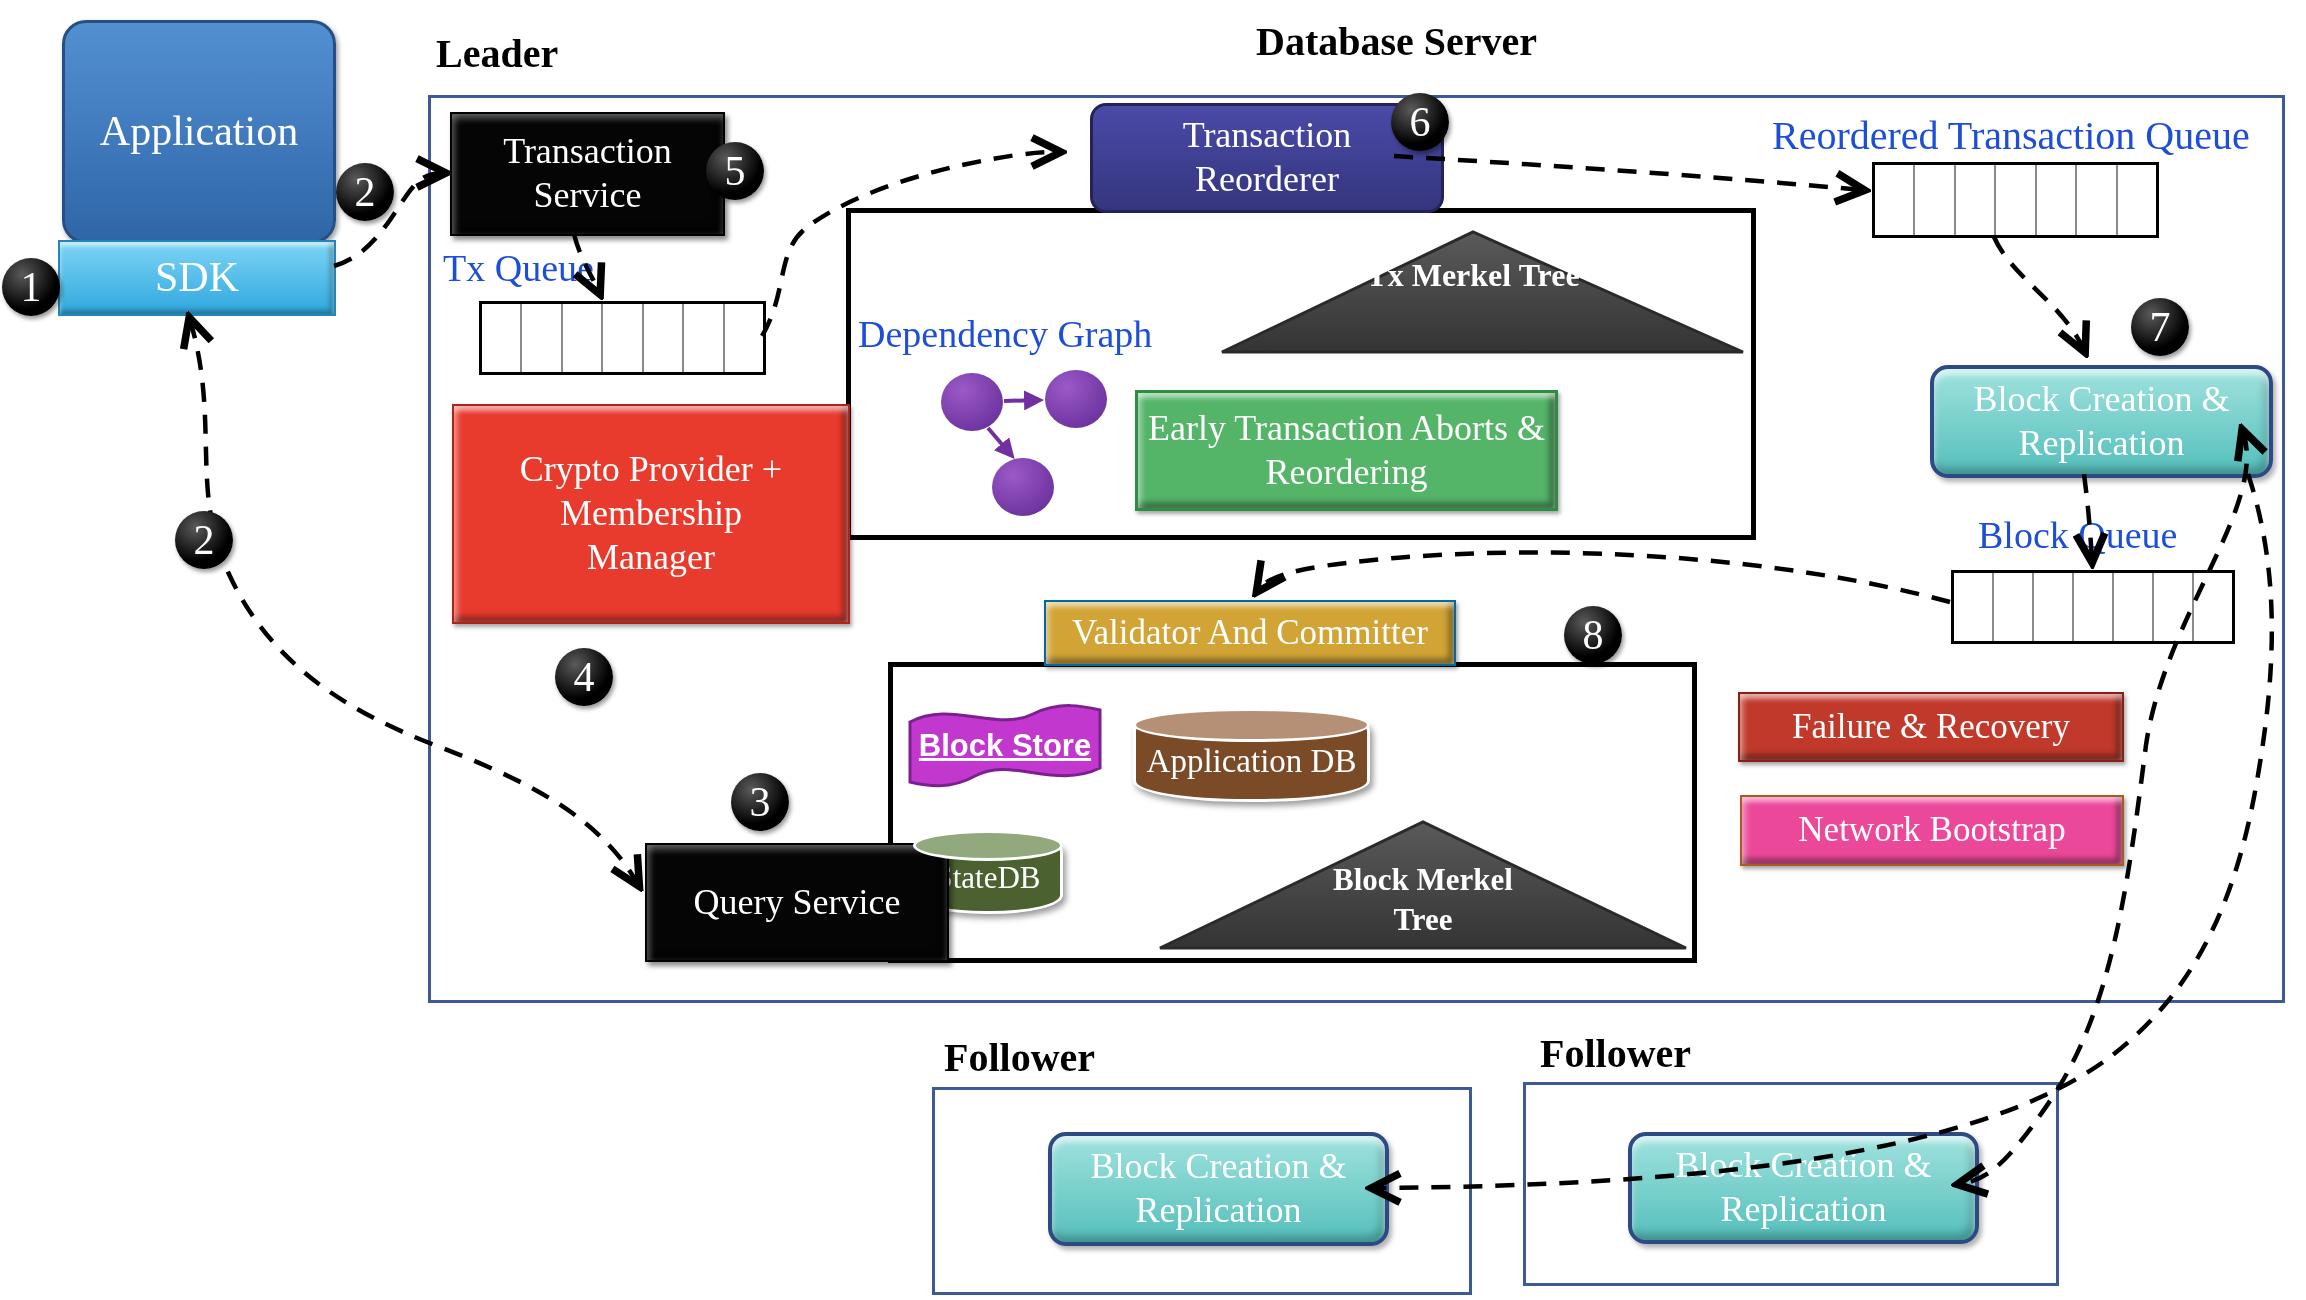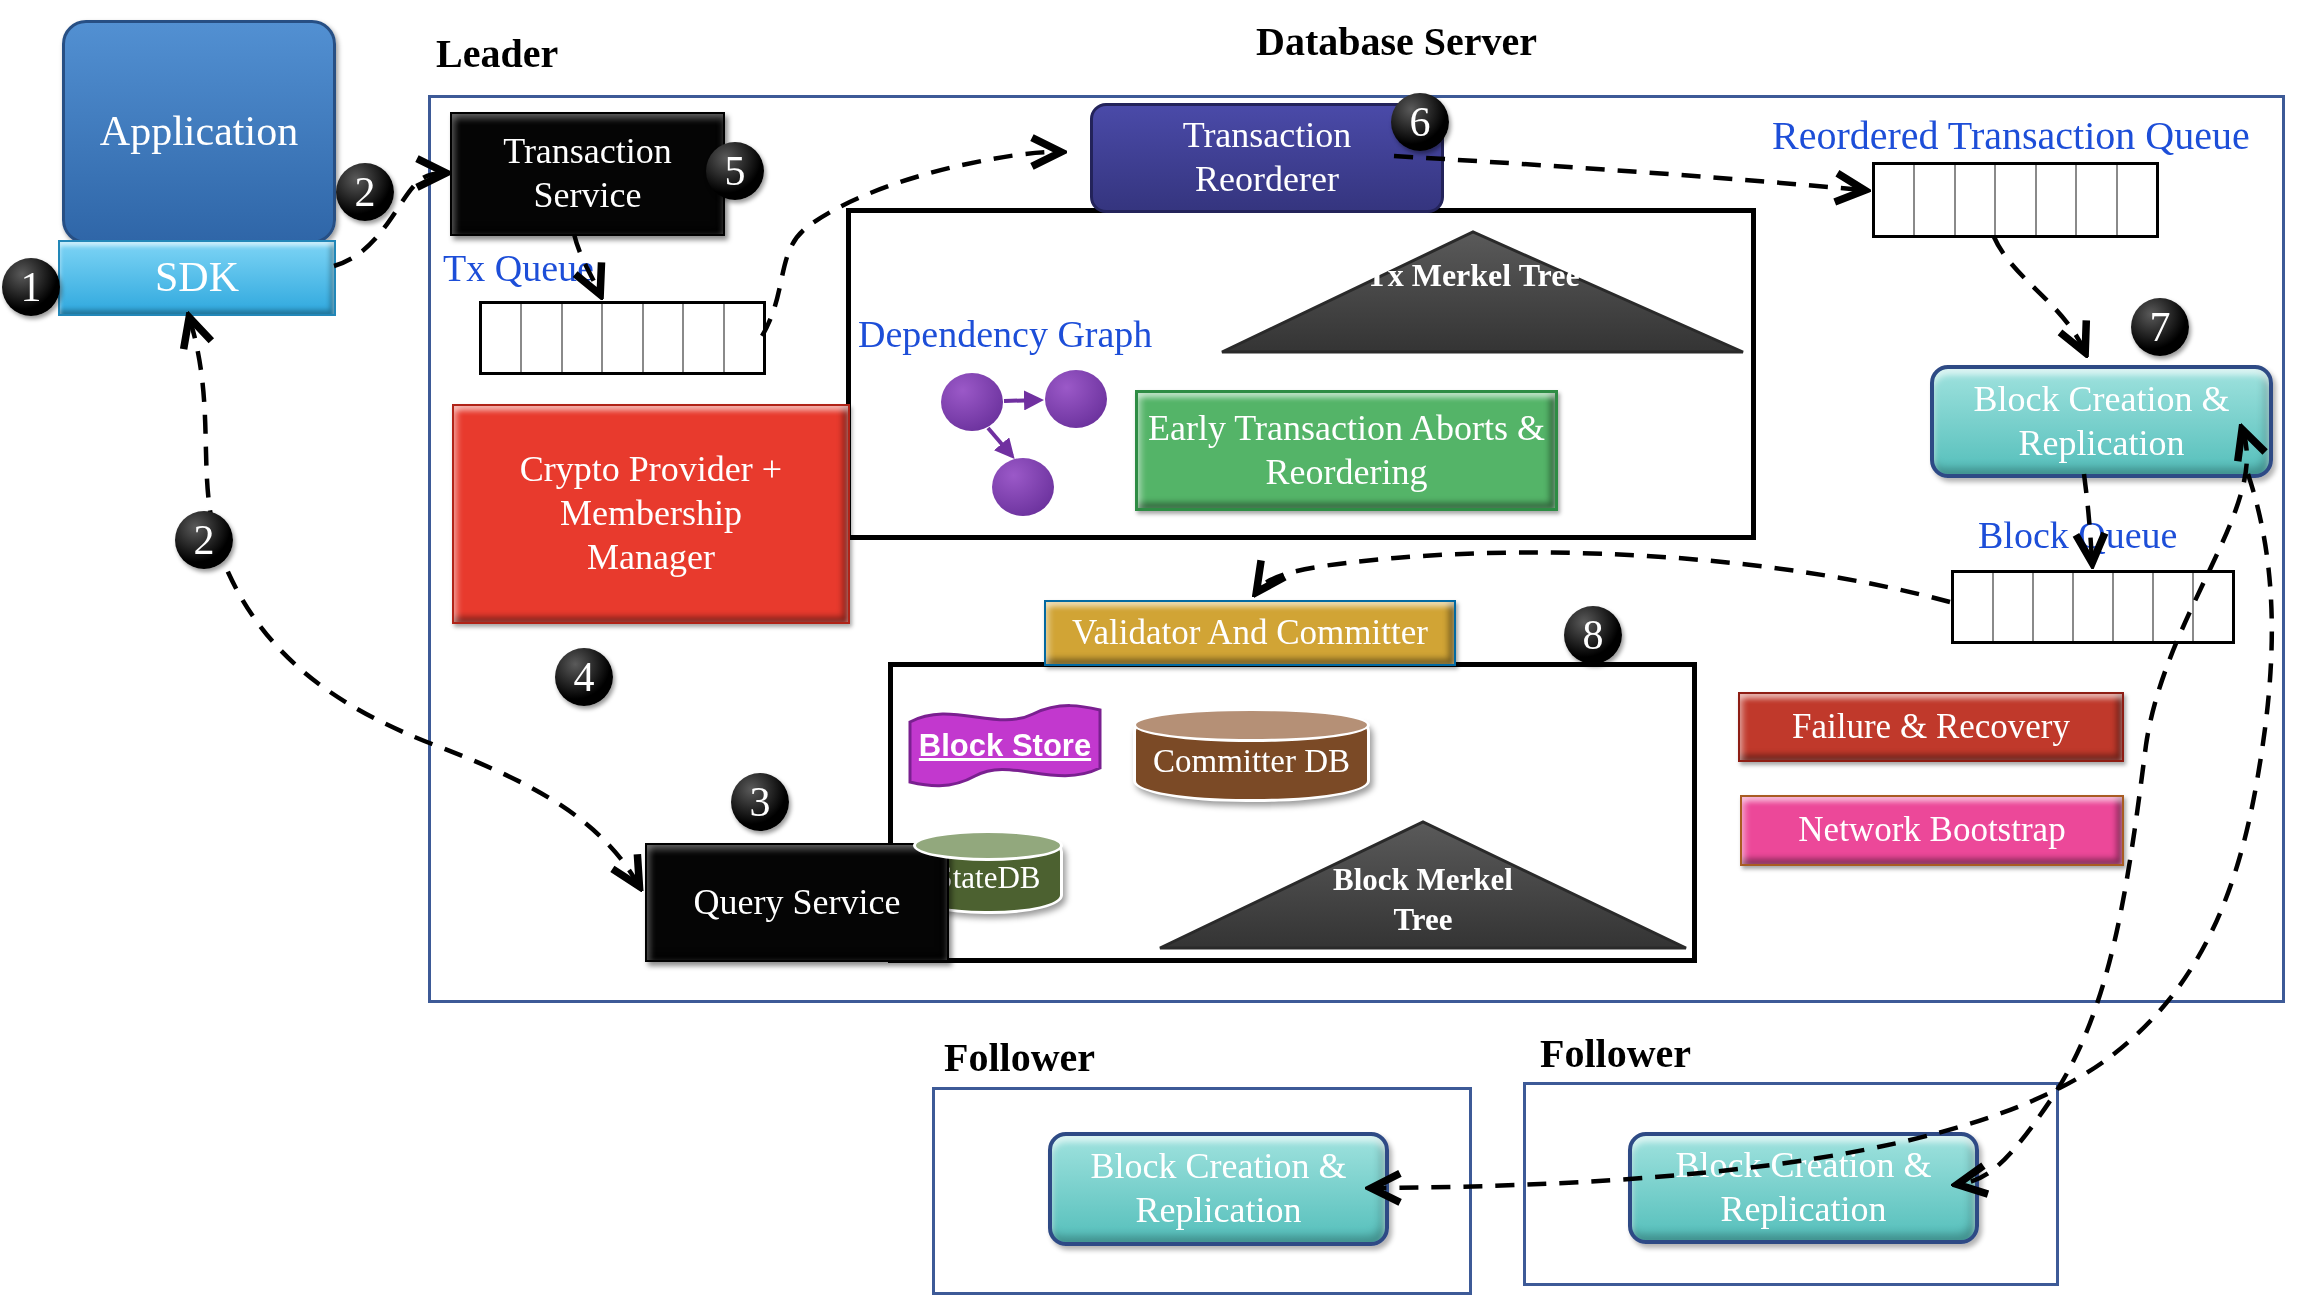--- a/index.html
+++ b/index.html
@@ -160,21 +160,21 @@
 
 <svg class="underlay" style="left:905px;top:698px;" width="200" height="100" viewBox="0 0 200 100">
   <path d="M5,24 C45,2 92,34 128,16 C155,3 178,8 195,12 L195,70 C150,92 105,58 70,78 C45,92 22,88 5,84 Z" fill="#C238CE" stroke="#7A2090" stroke-width="3"></path>
 </svg>
 <div class="ribbon-label" style="left:915px;top:728px;width:180px;">
   <span>Block Store</span>
 </div>
 
 <div class="cyl prov" style="left:1133px;top:708px;width:237px;height:94px;">
   <div class="cyl-body">
-      <span>Committer DB</span>
+      <span>Application DB</span>
     </div>
   <div class="cyl-top"></div>
 </div>
 <div class="cyl state" style="left:913px;top:830px;width:150px;height:84px;">
   <div class="cyl-body" style="font-size:31px;">
       <span>StateDB</span>
     </div>
   <div class="cyl-top"></div>
 </div>
 

